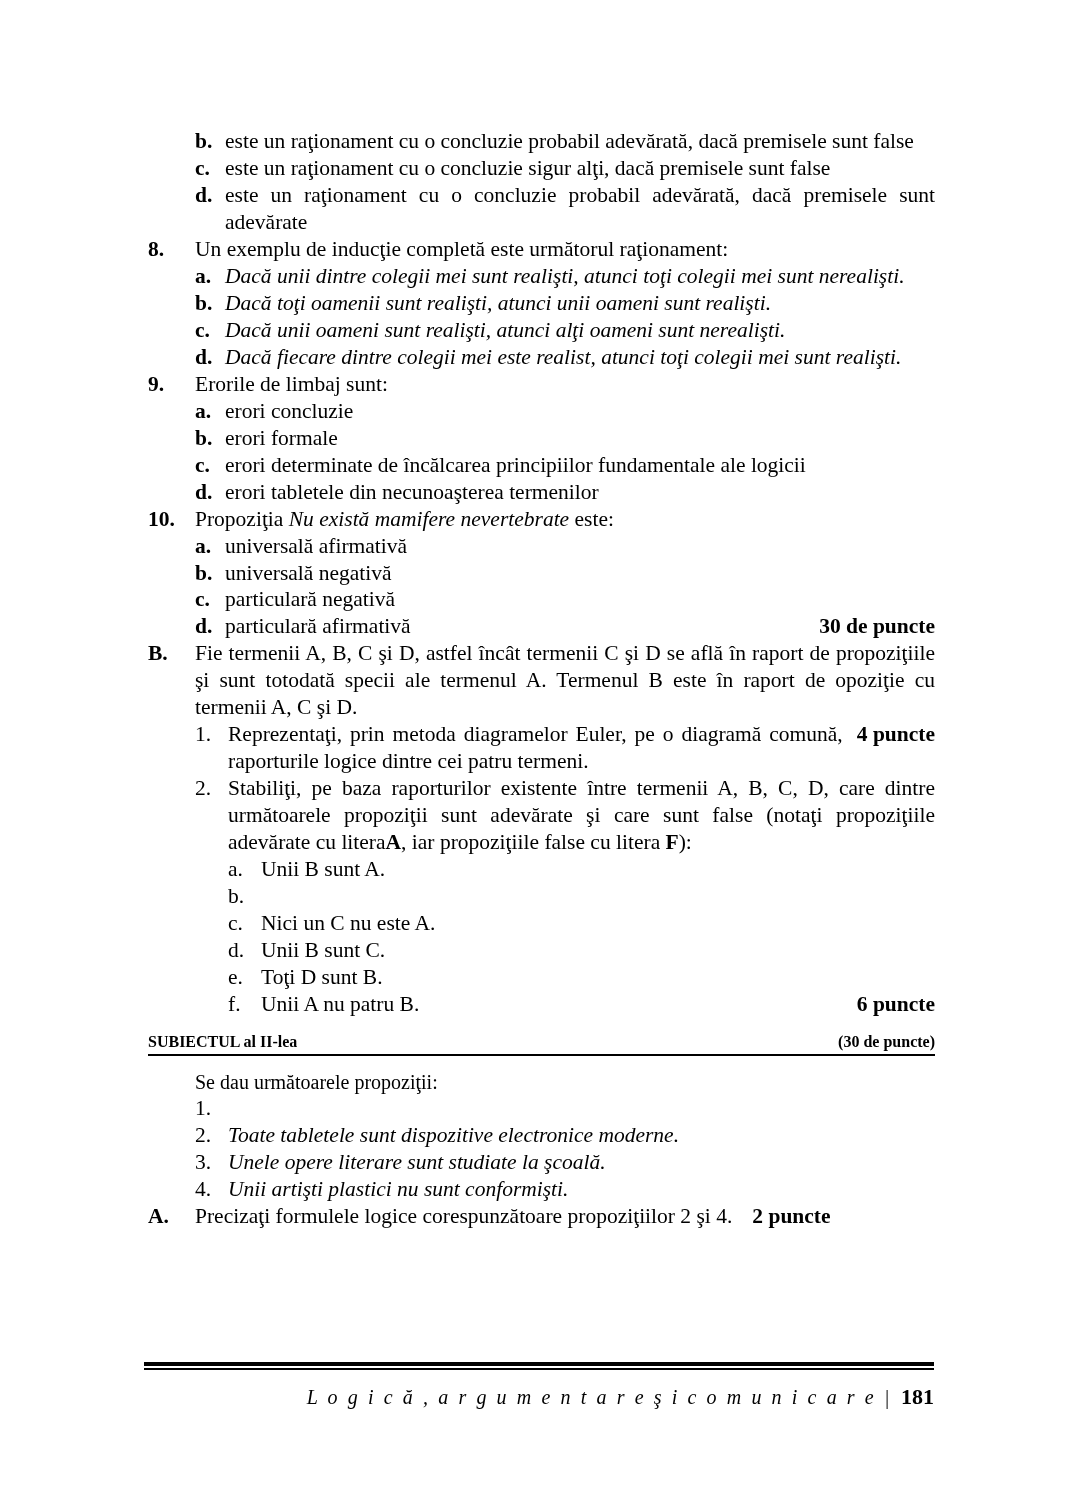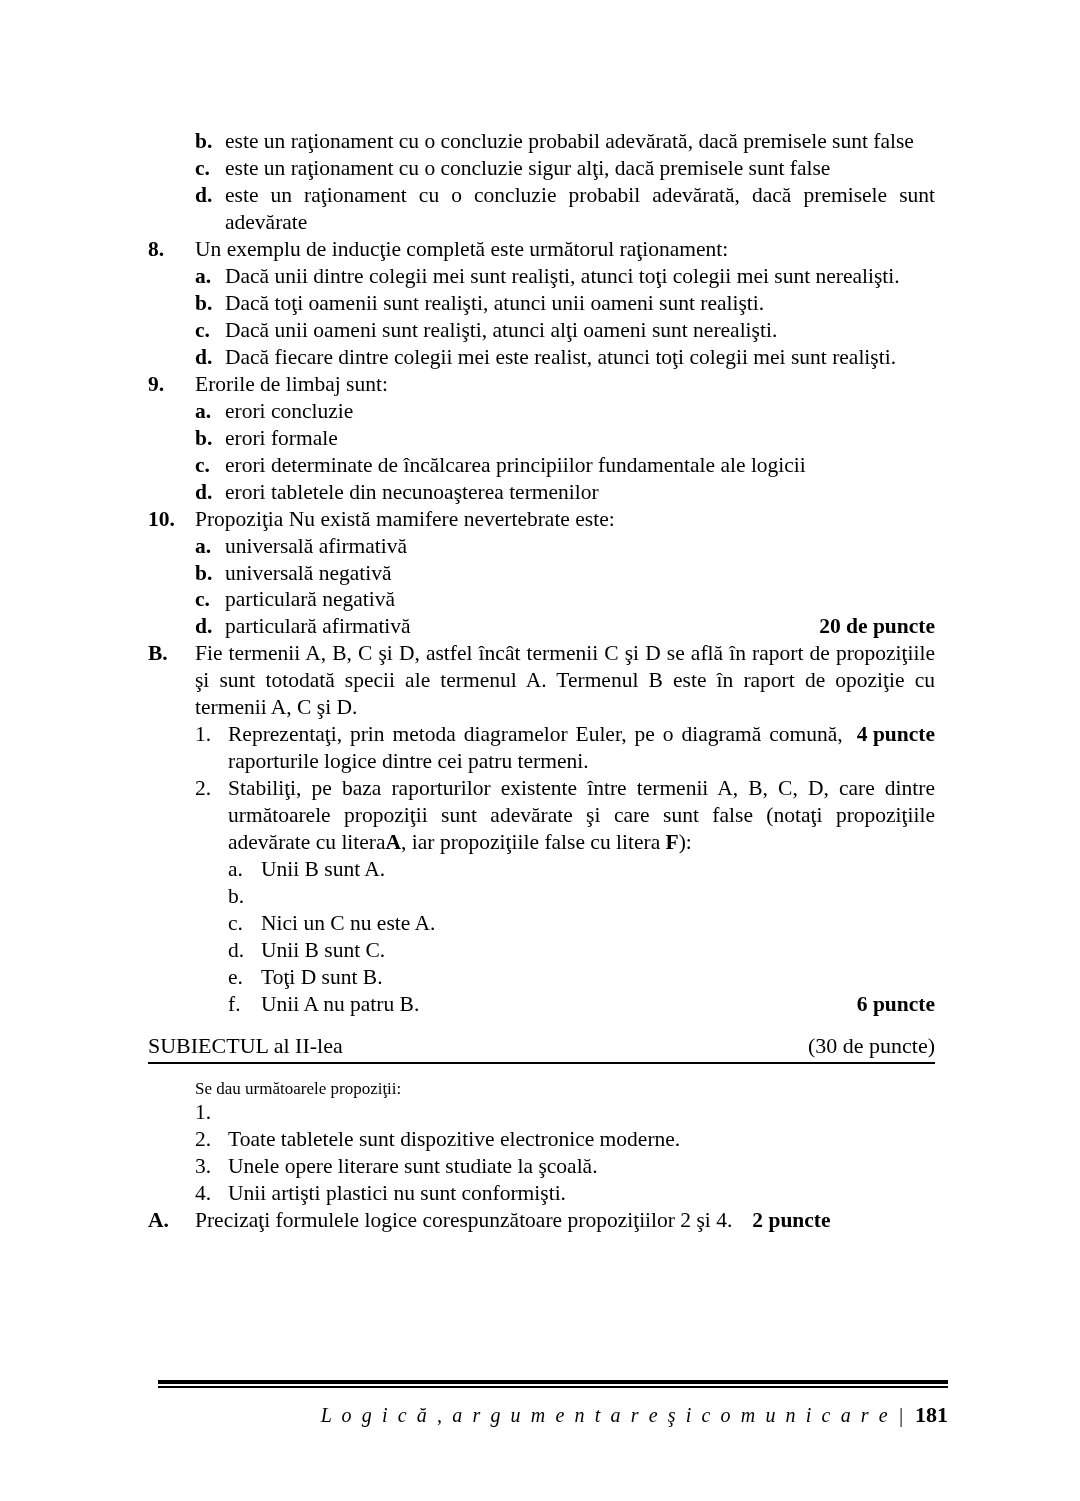--- a/index.html
+++ b/index.html
@@ -77,63 +77,62 @@
   .lvl2p .marker {
     width: 33px;
     font-weight: normal;
   }
 
   .justify { text-align: justify; }
   .justify-all {
     text-align: justify;
     text-align-last: left;
   }
-  .it { }
+  .it { font-style: italic; }
   .bd { font-weight: bold; }
 
   
   .pts {
     float: right;
     font-weight: bold;
     margin-left: 14px;
   }
   .pts-inline {
     font-weight: bold;
     margin-left: 20px;
   }
 
   .plain {
-    font-size: 17px;
+    font-size: 20px;
     line-height: 1.255;
     padding-left: 47px;
   }
 
   
   .banner {
     position: relative;
     margin-top: 14px;
     margin-bottom: 14px;
-    font-size: 22px;
-    font-weight: normal;
+    font-size: 16px;
+    font-weight: bold;
     line-height: 1.3;
     border-bottom: 2.5px solid #000;
     display: flex;
     justify-content: space-between;
     align-items: flex-start;
     padding-bottom: 1px;
   }
   .banner span { white-space: nowrap; }
 
   
   .footer {
     position: absolute;
-    left: 158px;
+    left: 144px;
     top: 1362px;
     width: 790px;
-    margin-top: 18px;
   }
   .footer-rule-thick {
     height: 4px;
     background: #000;
     width: 100%;
   }
   .footer-rule-gap { height: 2px; }
   .footer-rule-thin {
     height: 1.5px;
     background: #000;
@@ -233,21 +232,21 @@
       <div class="marker">b.</div>
       <div class="body">universală negativă</div>
     </div>
     <div class="row lvl2">
       <div class="marker">c.</div>
       <div class="body">particulară negativă</div>
     </div>
     <div class="row lvl2">
       <div class="marker">d.</div>
       <div class="body">
-        <span class="pts">20 de puncte</span>
+        <span class="pts">30 de puncte</span>
         <span>particulară afirmativă</span>
       </div>
     </div>
 
     <div class="row lvl1">
       <div class="marker">B.</div>
       <div class="body justify-all">Fie termenii A, B, C şi D, astfel încât termenii C şi D se află în raport de propoziţiile şi sunt totodată specii ale termenul A. Termenul B este în raport de opoziţie cu termenii A, C şi D.</div>
     </div>
 
     <div class="row lvl2n">

